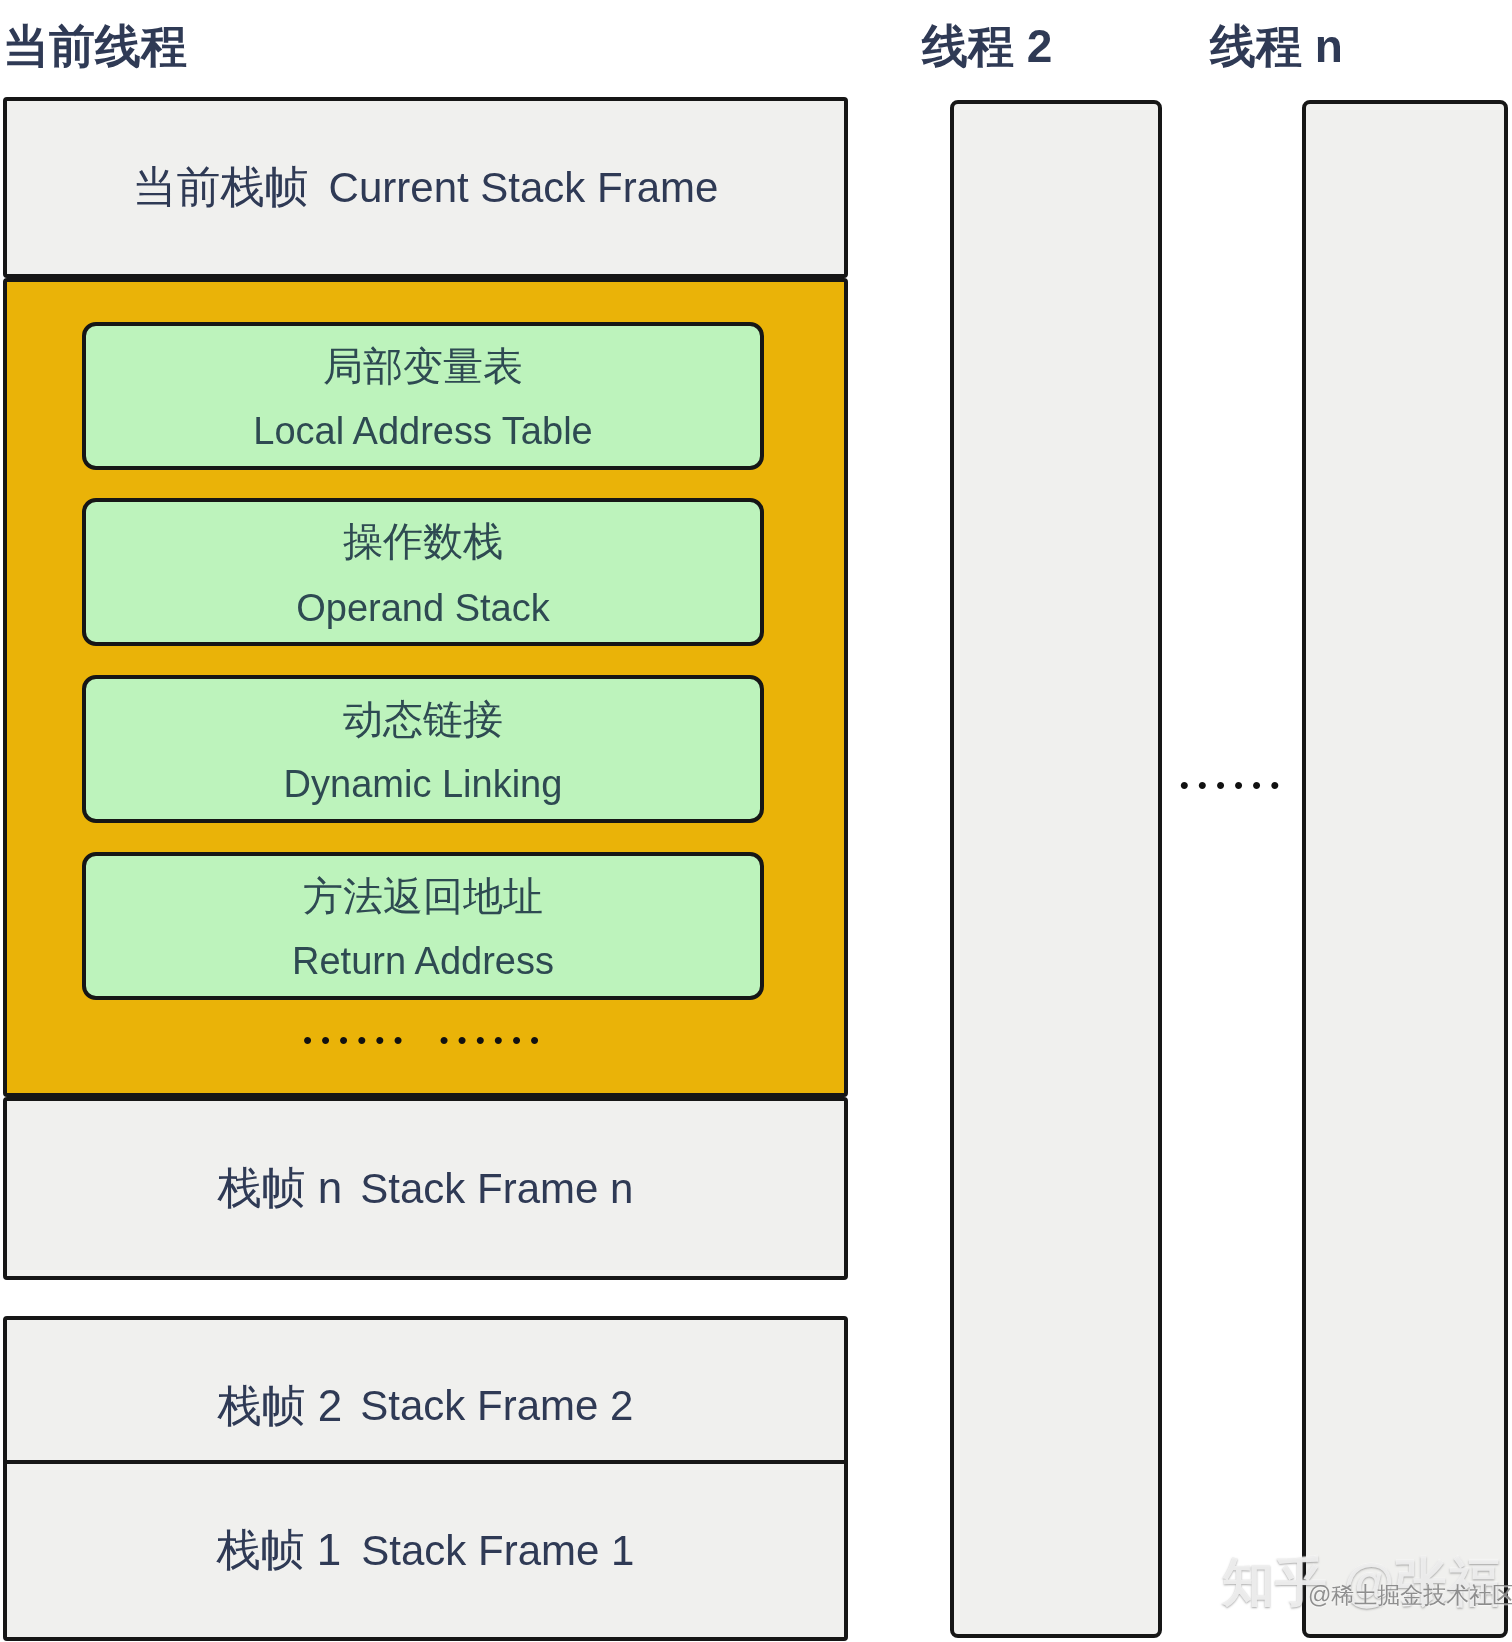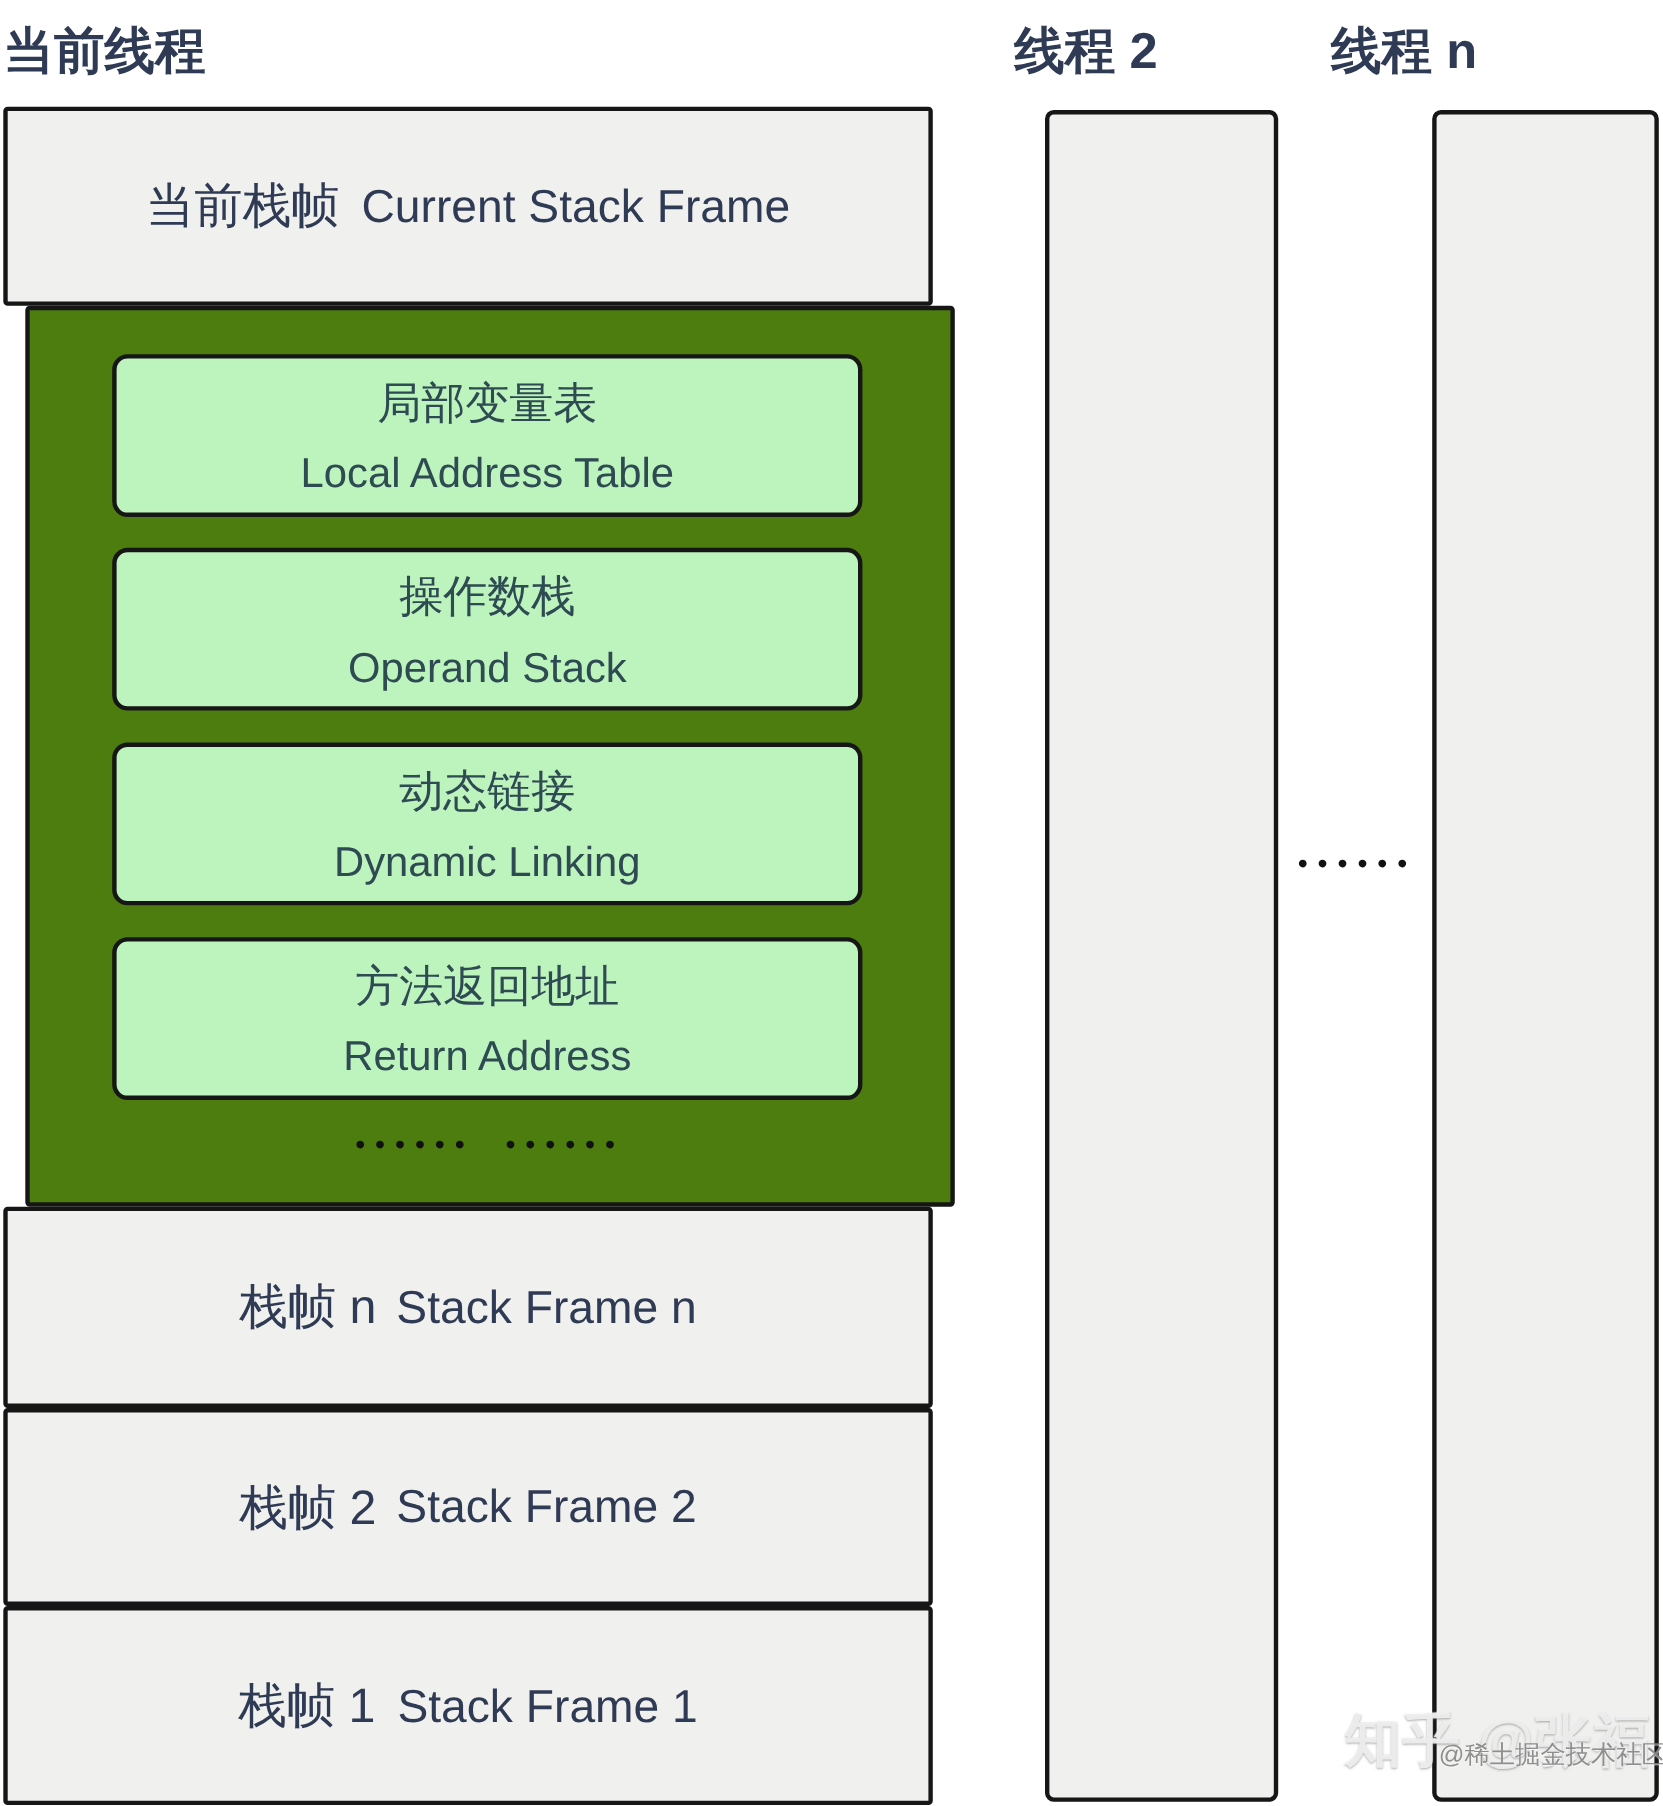--- a/index.html
+++ b/index.html
@@ -27,21 +27,21 @@
     position: absolute;
     border: 4px solid #161616;
     display: flex;
     flex-direction: row;
     align-items: center;
     justify-content: center;
     text-align: center;
   }
 
   .gray-box  { background: #f0f0ee; border-radius: 4px; }
-  .white-box { background: #4d7c0f; border-radius: 4px; margin-left: 20px; }
+  .white-box { background: #eab308; border-radius: 4px; }
 
   .header-box { left: 3px; top: 97px; width: 845px; height: 181px; gap: 20px; }
   .header-box .zh { font-size: 44px; font-weight: 500; }
   .header-box .en { font-size: 42px; font-weight: 400; }
 
   .inner-box { left: 3px; top: 278px; width: 845px; height: 819px; display: block; }
 
   .green-box {
     position: absolute;
     left: 75px;
@@ -85,21 +85,21 @@
     left: 1160px;
     top: 772px;
     width: 148px;
     text-align: center;
   }
 
   .stack-box { left: 3px; width: 845px; gap: 18px; }
   .stack-box .zh { font-size: 44px; font-weight: 500; }
   .stack-box .en { font-size: 42px; font-weight: 400; }
   #stack-n { top: 1097px; height: 183px; }
-  #stack-2 { top: 1280px; height: 180px; }
+  #stack-2 { top: 1316px; height: 180px; }
   #stack-1 { top: 1460px; height: 181px; gap: 20px; }
 
   .thread-box {
     position: absolute;
     top: 100px;
     height: 1538px;
     background: #f0f0ee;
     border: 4px solid #161616;
     border-radius: 8px;
   }

